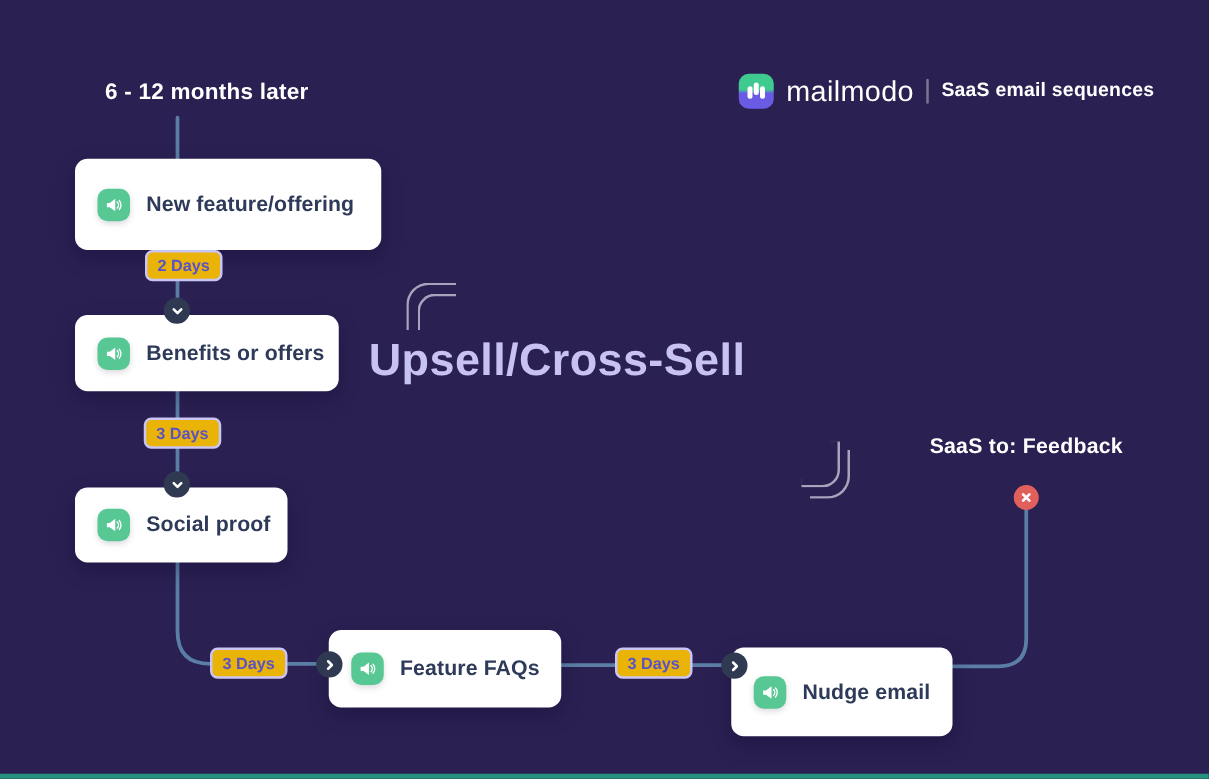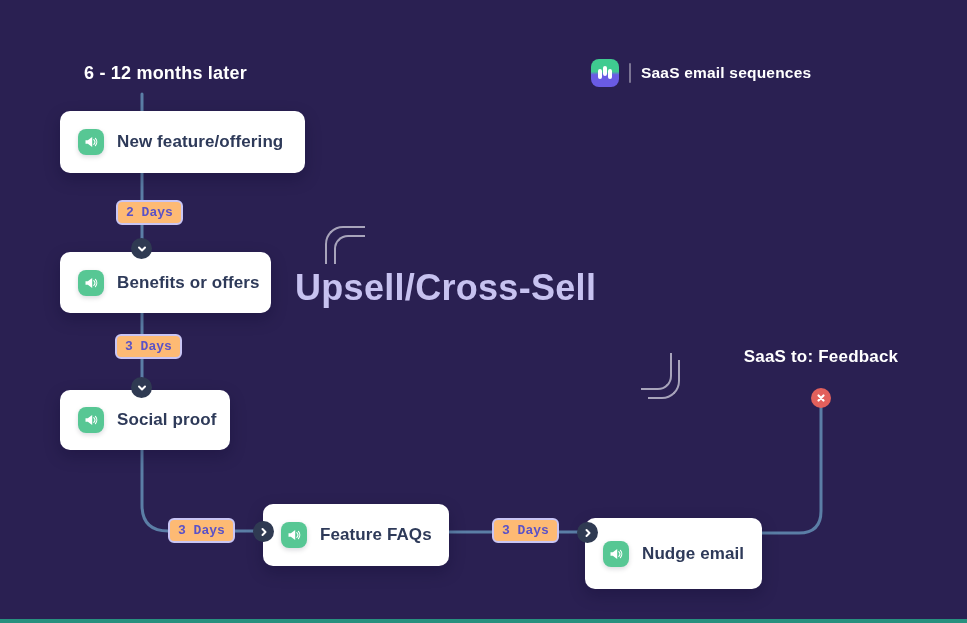--- a/index.html
+++ b/index.html
@@ -44,30 +44,30 @@
     position:absolute;background:#fff;border-radius:10px;
     display:flex;align-items:center;gap:13px;padding-left:18px;box-sizing:border-box;
     box-shadow:0 6px 16px rgba(8,4,36,.25);z-index:3;
   }
   .card .label{font-size:17px;font-weight:700;color:var(--card-text,#2E3A59);letter-spacing:.1px;white-space:nowrap;}
   .icon-badge{
     width:26px;height:26px;border-radius:8px;background:var(--green,#57C794);
     display:flex;align-items:center;justify-content:center;flex:0 0 auto;
     box-shadow:0 2px 5px rgba(8,4,36,.15);
   }
-  .card-new{left:60px;top:111px;width:245px;height:62px;text-align:center;}
+  .card-new{left:60px;top:127px;width:245px;height:73px;text-align:center;}
   .card-benefits{left:60px;top:252px;width:211px;height:61px;}
   .card-social{left:60px;top:390px;width:170px;height:60px;}
   .card-faqs{left:263px;top:504px;width:186px;height:62px;}
   .card-nudge{left:585px;top:518px;width:177px;height:71px;}
   
   .day-badge{
-    position:absolute;background:#fdba74;border:2px solid var(--badge-border,#C9C5F4);
+    position:absolute;background:#eab308;border:2px solid var(--badge-border,#C9C5F4);
     border-radius:6px;color:var(--badge-text,#5A52C7);
-    font-size:13px;font-weight:700;padding:3px 8px;z-index:4;white-space:nowrap;font-family:Liberation Mono, monospace;
+    font-size:13px;font-weight:700;padding:3px 8px;z-index:4;white-space:nowrap;
   }
   .badge-1{left:116px;top:200px;}
   .badge-2{left:115px;top:334px;}
   .badge-3{left:168px;top:518px;}
   .badge-4{left:492px;top:518px;}
   
   .node{
     position:absolute;width:21px;height:21px;border-radius:50%;
     background:var(--node,#2F3A52);display:flex;align-items:center;justify-content:center;z-index:5;
   }
@@ -93,20 +93,21 @@
 </svg>
 
 <div class="header-note">6 - 12 months later</div>
 
 <div class="brand">
   <div class="logo-box">
     <span class="logo-m1"></span>
       <span class="logo-m2"></span>
       <span class="logo-m3"></span>
   </div>
+  <div class="brand-name">mailmodo</div>
   <div class="brand-divider"></div>
   <div class="brand-tagline">SaaS email sequences</div>
 </div>
 
 <div class="bracket bracket-tl-outer"></div>
 <div class="bracket bracket-tl-inner"></div>
 <div class="bracket bracket-br-outer"></div>
 <div class="bracket bracket-br-inner"></div>
 
 <div class="main-title">

